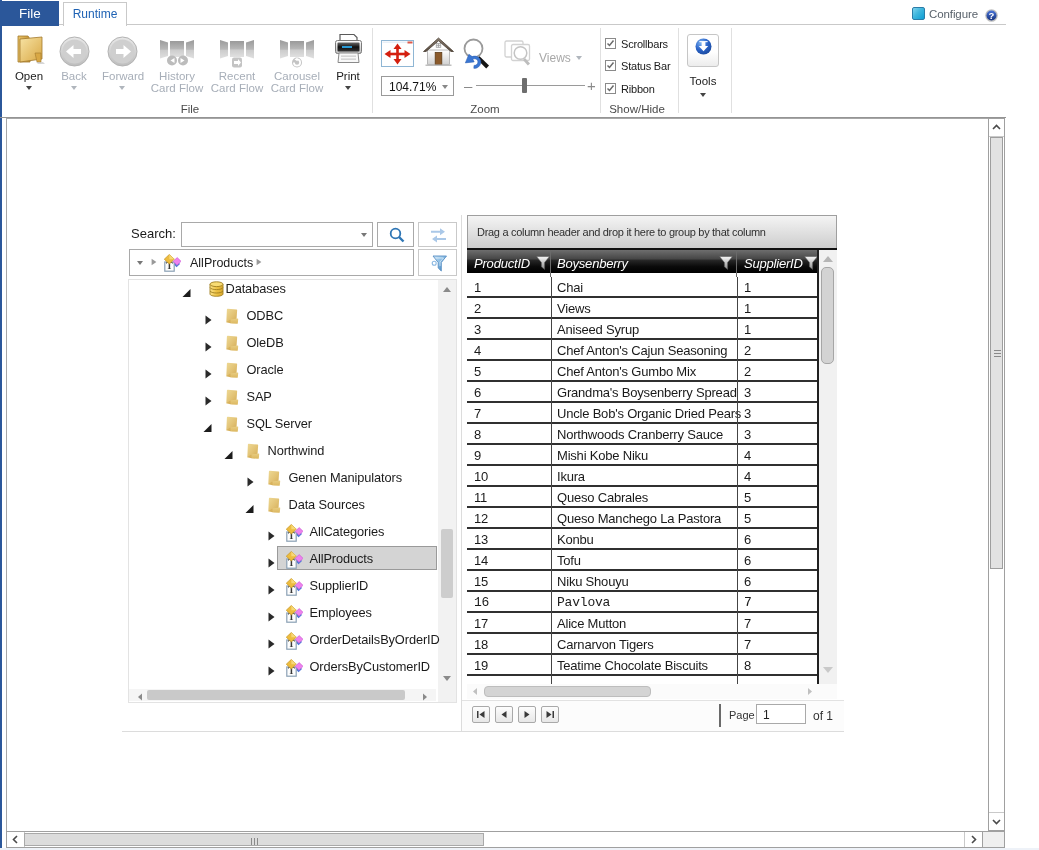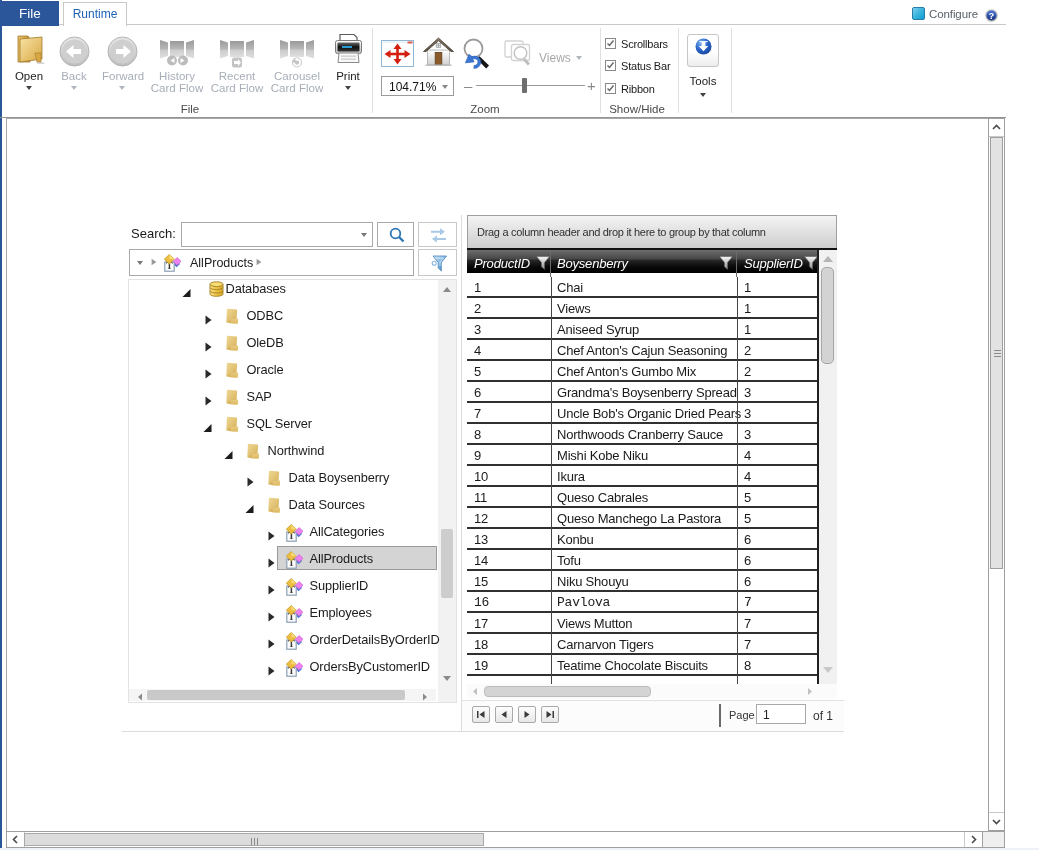--- a/index.html
+++ b/index.html
@@ -580,21 +580,21 @@
             </linearGradient>
             <linearGradient id="fgrad2" x1="0" y1="0" x2="0" y2="1">
               <stop offset="0" stop-color="#e8cd82"></stop>
               <stop offset="1" stop-color="#dcb75f"></stop>
             </linearGradient>
           </defs>
           <path d="M2.8 0.8 L11.6 1.6 Q12.2 1.7 12.15 2.3 L11.4 12.9 L1.3 14.3 L1.9 1.4 Q1.95 0.75 2.8 0.8 Z" fill="url(#fgrad)"></path>
           <path d="M5.2 11.6 L12.6 10.4 Q13.3 10.3 13.2 11 L12.8 15.2 Q12.7 15.8 12 15.8 L6.3 15.4 Z" fill="url(#fgrad2)"></path>
           <path d="M1.3 14.3 L6.3 15.4 L5.2 11.6 Z" fill="#d8b25c"></path>
         </svg></div>
-      <div class="titem" style="left:288.5px;top:470px;">Data Boysenberry</div>
+      <div class="titem" style="left:288.5px;top:470px;">Genen Manipulators</div>
       <div class="abs" style="left:245px;top:500px;"><svg width="10" height="10" viewBox="0 0 10 10">
           <path d="M8.5 1 L8.5 9 L0.5 9 Z" fill="#1c1c1c"></path>
         </svg></div>
       <div class="abs" style="left:267px;top:497px;"><svg width="14" height="17" viewBox="0 0 14 17">
           <defs>
             <linearGradient id="fgrad" x1="0" y1="0" x2="1" y2="1">
               <stop offset="0" stop-color="#eed995"></stop>
               <stop offset="0.55" stop-color="#e2c274"></stop>
               <stop offset="1" stop-color="#d3ab53"></stop>
             </linearGradient>
@@ -798,21 +798,21 @@
         <div class="gc" style="left:90px;">Niku Shouyu</div>
         <div class="gc" style="left:277px;">6</div>
       </div>
       <div class="gridrow" style="top:592px;font-family:Liberation Mono, monospace;">
         <div class="gc" style="left:7px;">16</div>
         <div class="gc" style="left:90px;">Pavlova</div>
         <div class="gc" style="left:277px;">7</div>
       </div>
       <div class="gridrow" style="top:613px;">
         <div class="gc" style="left:7px;">17</div>
-        <div class="gc" style="left:90px;">Views Mutton</div>
+        <div class="gc" style="left:90px;">Alice Mutton</div>
         <div class="gc" style="left:277px;">7</div>
       </div>
       <div class="gridrow" style="top:634px;">
         <div class="gc" style="left:7px;">18</div>
         <div class="gc" style="left:90px;">Carnarvon Tigers</div>
         <div class="gc" style="left:277px;">7</div>
       </div>
       <div class="gridrow" style="top:655px;">
         <div class="gc" style="left:7px;">19</div>
         <div class="gc" style="left:90px;">Teatime Chocolate Biscuits</div>

